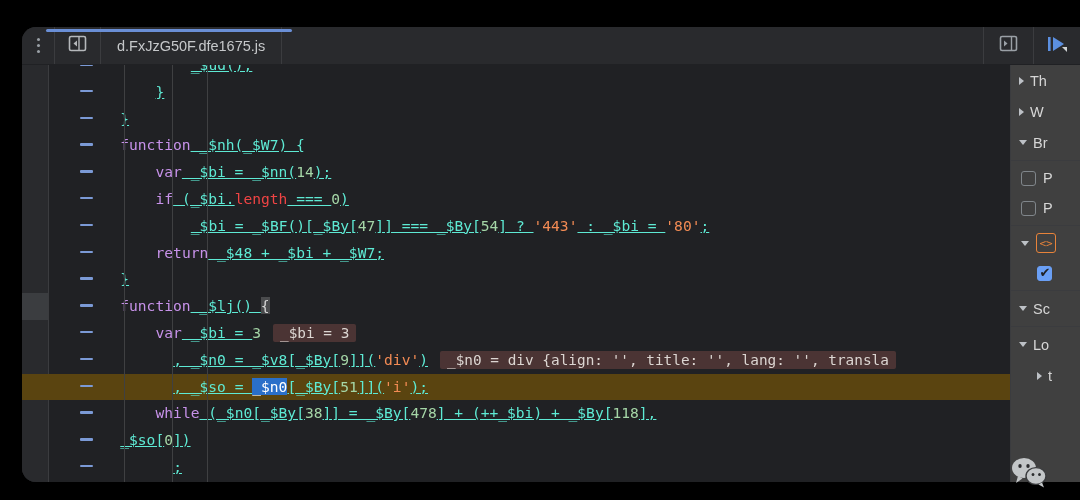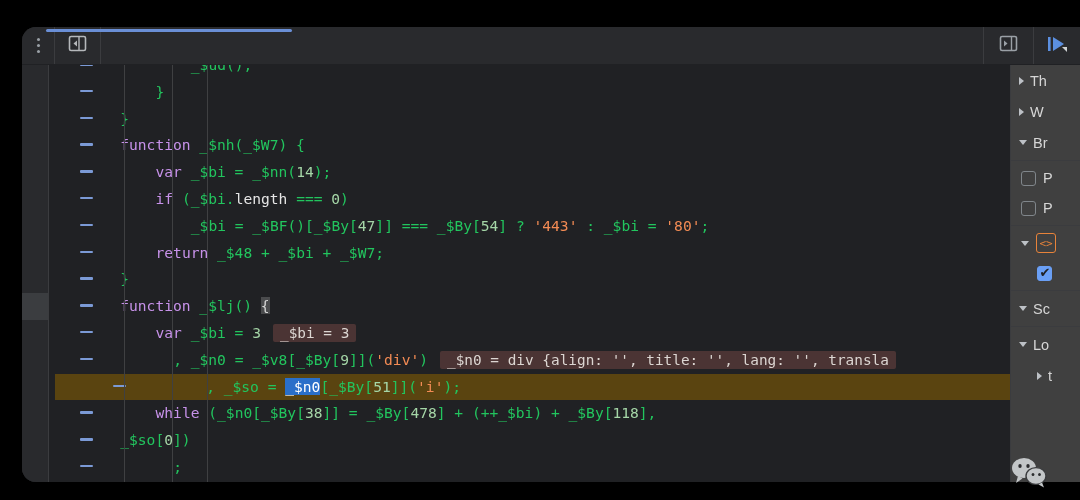--- a/index.html
+++ b/index.html
@@ -90,33 +90,33 @@
     font-size:14.6px; line-height:26.8px;
     white-space:pre; color:#d6d6d6;
   }
   .ln {
     position:relative; height:26.8px; padding-left:63px; white-space:pre;
   }
   .ln .dash {
     position:absolute; left:58px; top:11px; width:13px; height:2.5px;
     background:#7b9ad6; border-radius:1px;
   }
-  .ln.hl { background:#5a4410;margin-left:33px; }
+  .ln.hl { background:#5a4410; }
   
   .guide {
     position:absolute; top:0; width:1px; height:100%; background:#3f4042; z-index:1;
   }
   .g1 { left:102px; } .g2 { left:150px; } .g3 { left:185px; }
 
   
   .kw   { color:#c792ea; }
   .num  { color:#a5d6a7; }
   .str  { color:#f28b54; }
-  .prop { color:#e5e5e5; }
-  .plain{ color:#22c55e; }
+  .prop { color:#ef4444; }
+  .plain{ color:#5eead4;text-decoration:underline; }
   .curs { background:#4a4b4d; }
   .sel  { background:#2a6fc9; color:#fff; }
 
   
   .hint {
     background:#4b3434; color:#dcd6d2; padding:1px 7px;
     border-radius:2px; font-size:14.4px;
   }
 
   
@@ -195,20 +195,23 @@
         <span>
           <svg width="19" height="19" viewBox="0 0 19 19">
             <rect x="1.5" y="2.5" width="16" height="14" rx="1.6" fill="none" stroke="#b5b8bb" stroke-width="1.6"></rect>
             <line x1="11" y1="2.5" x2="11" y2="16.5" stroke="#b5b8bb" stroke-width="1.4"></line>
             <path d="M9 6.5 L5.5 9.5 L9 12.5 Z" fill="#b5b8bb"></path>
           </svg>
         </span>
       </div>
 
 
+      <div class="tab">
+        <span>d.FxJzG50F.dfe1675.js</span>
+      </div>
 
 
       <div class="tab-spacer"></div>
 
       <div class="rightpanel-btn">
         <span>
           <svg width="19" height="19" viewBox="0 0 19 19">
             <rect x="1.5" y="2.5" width="16" height="14" rx="1.6" fill="none" stroke="#9aa0a6" stroke-width="1.6"></rect>
             <line x1="12.5" y1="2.5" x2="12.5" y2="16.5" stroke="#9aa0a6" stroke-width="1.4"></line>
             <path d="M5 6.5 L8.5 9.5 L5 12.5 Z" fill="#9aa0a6"></path>

